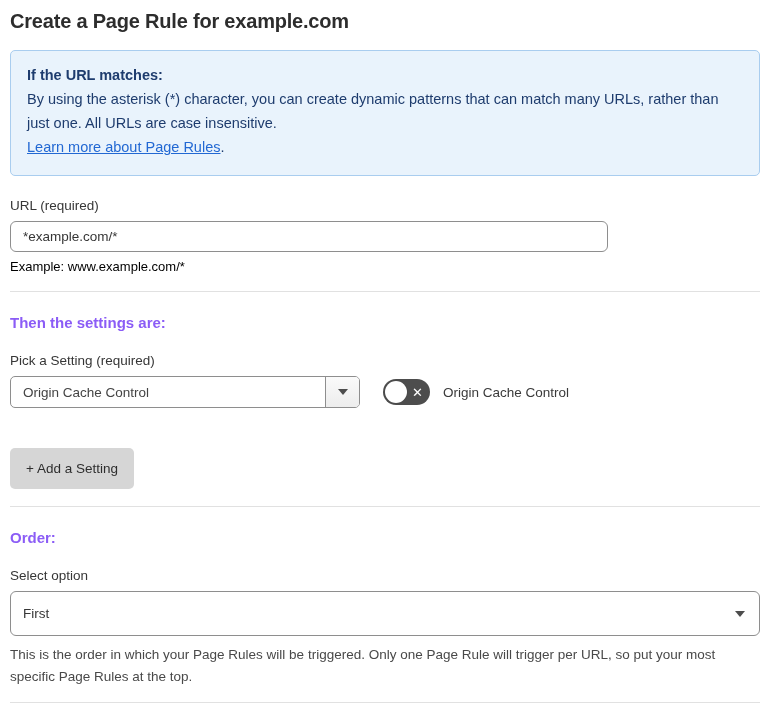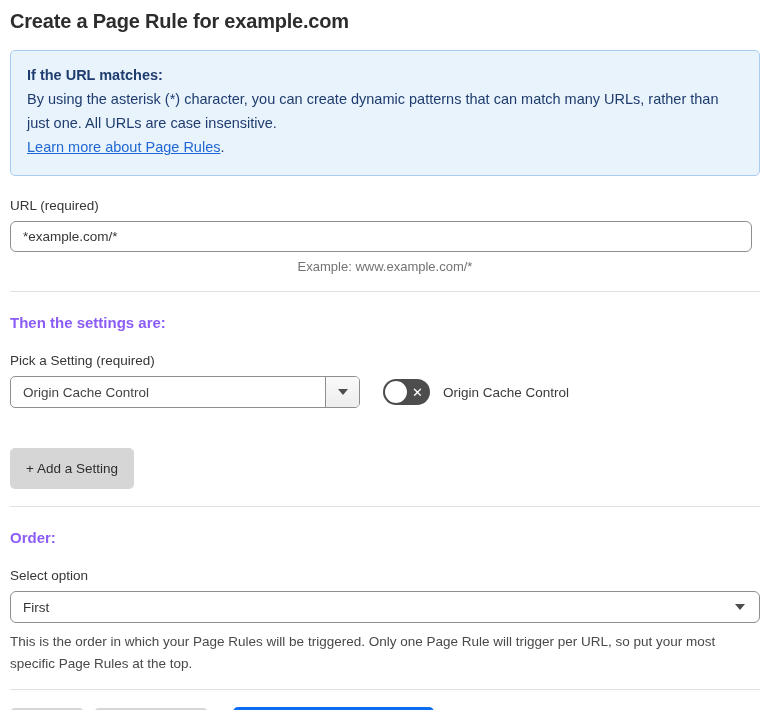--- a/index.html
+++ b/index.html
@@ -30,28 +30,28 @@
   }
   .info-box .info-heading { font-weight: 700; font-size: 14.5px; }
   .info-box a.info-link {
     color: #2268d3; text-decoration: underline; cursor: pointer;
   }
 
   
   .field-label { font-size: 13.5px; color: #363636; margin-top: 22px; }
   .text-input {
     margin-top: 8px;
-    width: 742px; height: 31px;
+    width: 598px; height: 31px;
     border: 1px solid #8e8e8e; border-radius: 6px;
     font-family: "Liberation Sans", "DejaVu Sans", sans-serif;
     font-size: 13.5px; color: #363636;
     padding: 0 12px; background: #fff;
     outline: none; display: block;
   }
-  .helper-text { font-size: 13px; color: #737373; margin-top: 7px; text-align: center; }
+  .helper-text { font-size: 13px; color: #000000; margin-top: 7px; }
 
   .divider { border: none; border-top: 1px solid #e1e1e1; margin-top: 17px; }
 
   .section-heading { font-size: 15px; font-weight: 700; color: #8b5cf6; margin-top: 22px; }
 
   
   .setting-row { display: flex; align-items: center; margin-top: 8px; }
   .dropdown {
     width: 350px; height: 32px;
     border: 1px solid #8e8e8e; border-radius: 5px;
@@ -101,21 +101,21 @@
     font-size: 13.5px; cursor: pointer;
     padding: 0 16px; display: inline-flex; align-items: center; justify-content: center;
   }
   .btn-gray { background: #d6d6d6; color: #2e2e2e; }
   .btn-blue { background: #0d6ef2; color: #ffffff; }
   .add-setting-btn { margin-top: 40px; height: 41px; }
 
   
   .select-box {
     margin-top: 8px;
-    width: 750px; height: 32px;
+    width: 750px; height: 45px;
     border: 1px solid #8e8e8e; border-radius: 6px;
     background: #fff; display: flex; align-items: center;
     padding: 0 14px 0 12px; cursor: pointer;
     justify-content: space-between;
     font-size: 13.5px; color: #363636;
   }
   .order-helper {
     margin-top: 8px; font-size: 13.5px; color: #494949;
     line-height: 22px; width: 750px;
   }

